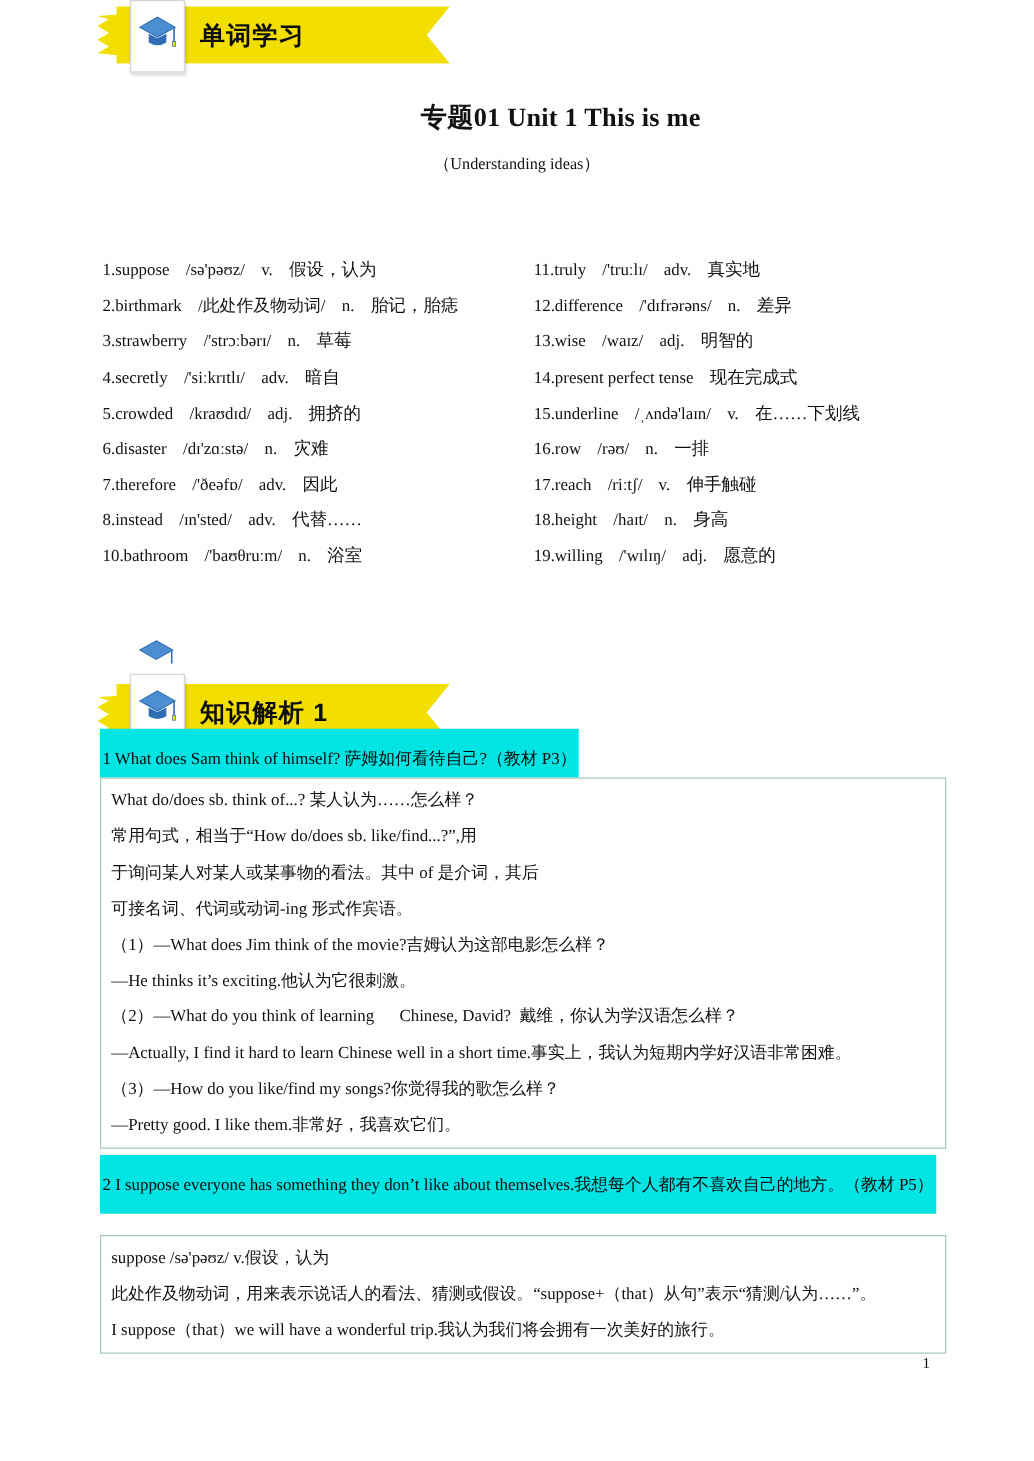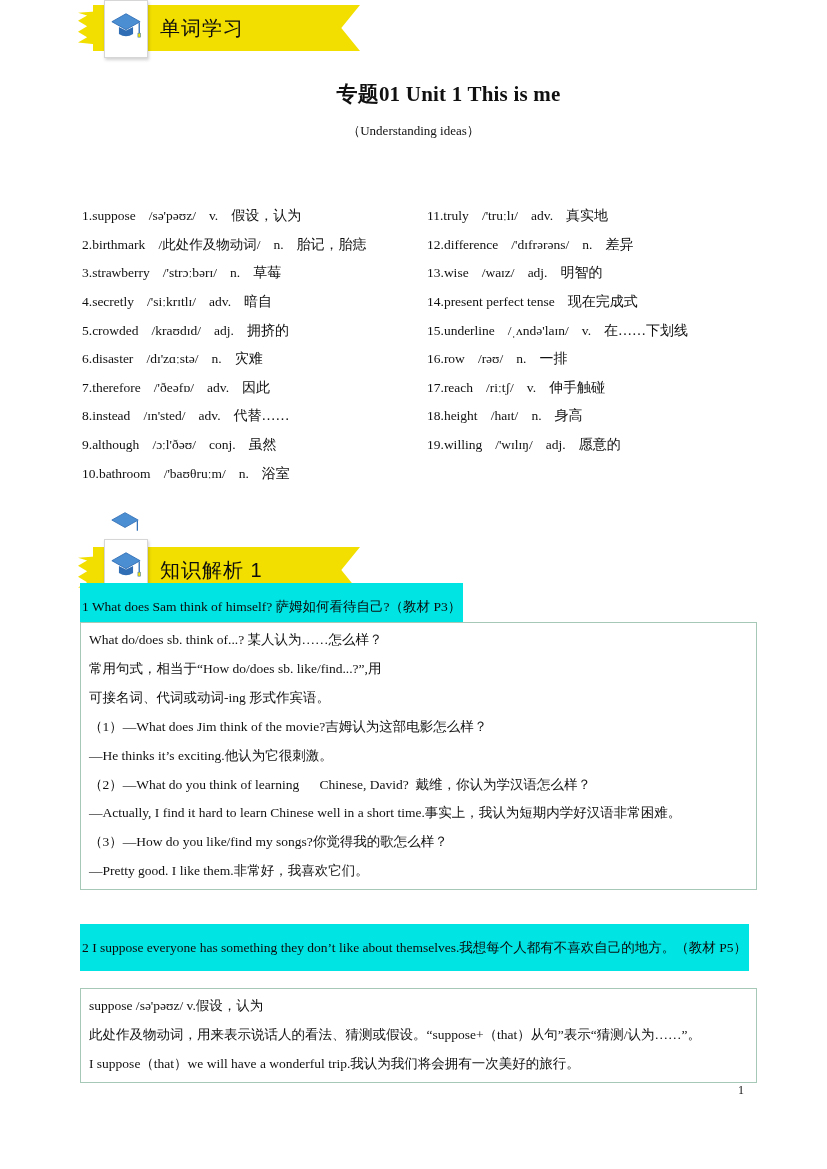--- a/index.html
+++ b/index.html
@@ -36,21 +36,21 @@
     position:absolute;left:15px;top:5px;right:0;height:46px;background:var(--yellow);
     clip-path:polygon(0 0,100% 0,93% 50%,100% 100%,0 100%);
   }
   .banner .card{
     position:absolute;left:26px;top:0;width:42px;height:56px;background:#ffffff;
     border:1px solid #d6d6d6;box-shadow:1px 2px 3px rgba(0,0,0,.18);
     display:flex;align-items:center;justify-content:center;
   }
   .banner .label{
     position:absolute;left:82px;top:5px;height:46px;display:flex;align-items:center;
-    font-family:"Liberation Sans","DejaVu Sans",sans-serif;font-weight:normal;
+    font-family:"Liberation Sans","DejaVu Sans",sans-serif;font-weight:bold;
     font-size:20px;color:#0d0d0d;letter-spacing:1px;
   }
   #banner2{top:513px;height:88px;}
   #banner2 .tail{top:43px;}
   #banner2 .ribbon{top:34px;}
   #banner2 .card{top:26px;}
   #banner2 .label{top:34px;}
   .cap-extra{position:absolute;left:32px;top:-2px;}
 
   
@@ -103,21 +103,20 @@
 
   <div class="vcol" id="vleft">
     <div class="vrow"><span>1.suppose</span><span>/sə'pəʊz/</span><span>v.</span><span class="mean">假设，认为</span></div>
     <div class="vrow"><span>2.birthmark</span><span>/此处作及物动词/</span><span>n.</span><span class="mean">胎记，胎痣</span></div>
     <div class="vrow"><span>3.strawberry</span><span>/'strɔːbərɪ/</span><span>n.</span><span class="mean">草莓</span></div>
     <div class="vrow"><span>4.secretly</span><span>/'siːkrɪtlɪ/</span><span>adv.</span><span class="mean">暗自</span></div>
     <div class="vrow"><span>5.crowded</span><span>/kraʊdɪd/</span><span>adj.</span><span class="mean">拥挤的</span></div>
     <div class="vrow"><span>6.disaster</span><span>/dɪ'zɑːstə/</span><span>n.</span><span class="mean">灾难</span></div>
     <div class="vrow"><span>7.therefore</span><span>/'ðeəfɒ/</span><span>adv.</span><span class="mean">因此</span></div>
     <div class="vrow"><span>8.instead</span><span>/ɪn'sted/</span><span>adv.</span><span class="mean">代替……</span></div>
-    <div class="vrow"><span>9.although</span><span>/ɔːl'ðəʊ/</span><span>conj.</span><span class="mean">虽然</span></div>
     <div class="vrow"><span>10.bathroom</span><span>/'baʊθruːm/</span><span>n.</span><span class="mean">浴室</span></div>
   </div>
 
   <div class="vcol" id="vright">
     <div class="vrow"><span>11.truly</span><span>/'truːlɪ/</span><span>adv.</span><span class="mean">真实地</span></div>
     <div class="vrow"><span>12.difference</span><span>/'dɪfrərəns/</span><span>n.</span><span class="mean">差异</span></div>
     <div class="vrow"><span>13.wise</span><span>/waɪz/</span><span>adj.</span><span class="mean">明智的</span></div>
     <div class="vrow"><span>14.present perfect tense</span><span></span><span></span><span class="mean">现在完成式</span></div>
     <div class="vrow"><span>15.underline</span><span>/ˌʌndə'laɪn/</span><span>v.</span><span class="mean">在……下划线</span></div>
     <div class="vrow"><span>16.row</span><span>/rəʊ/</span><span>n.</span><span class="mean">一排</span></div>
@@ -146,20 +145,21 @@
       </span>
     </div>
     <div class="label">知识解析 1</div>
   </div>
 
   <div class="hl" id="hl1"><mark>1 What does Sam think of himself? 萨姆如何看待自己?（教材 P3）</mark></div>
 
   <div class="kbox" id="box1">
     <div class="bline">What do/does sb. think of...? 某人认为……怎么样？</div>
     <div class="bline">常用句式，相当于“How do/does sb. like/find...?”,用</div>
+    <div class="bline">于询问某人对某人或某事物的看法。其中 of 是介词，其后</div>
     <div class="bline">可接名词、代词或动词-ing 形式作宾语。</div>
     <div class="bline">（1）—What does Jim think of the movie?吉姆认为这部电影怎么样？</div>
     <div class="bline">—He thinks it’s exciting.他认为它很刺激。</div>
     <div class="bline">（2）—What do you think of learning      Chinese, David?  戴维，你认为学汉语怎么样？</div>
     <div class="bline">—Actually, I find it hard to learn Chinese well in a short time.事实上，我认为短期内学好汉语非常困难。</div>
     <div class="bline">（3）—How do you like/find my songs?你觉得我的歌怎么样？</div>
     <div class="bline">—Pretty good. I like them.非常好，我喜欢它们。</div>
   </div>
 
   <div class="hl" id="hl2"><mark>2 I suppose everyone has something they don’t like about themselves.我想每个人都有不喜欢自己的地方。（教材 P5）</mark></div>

